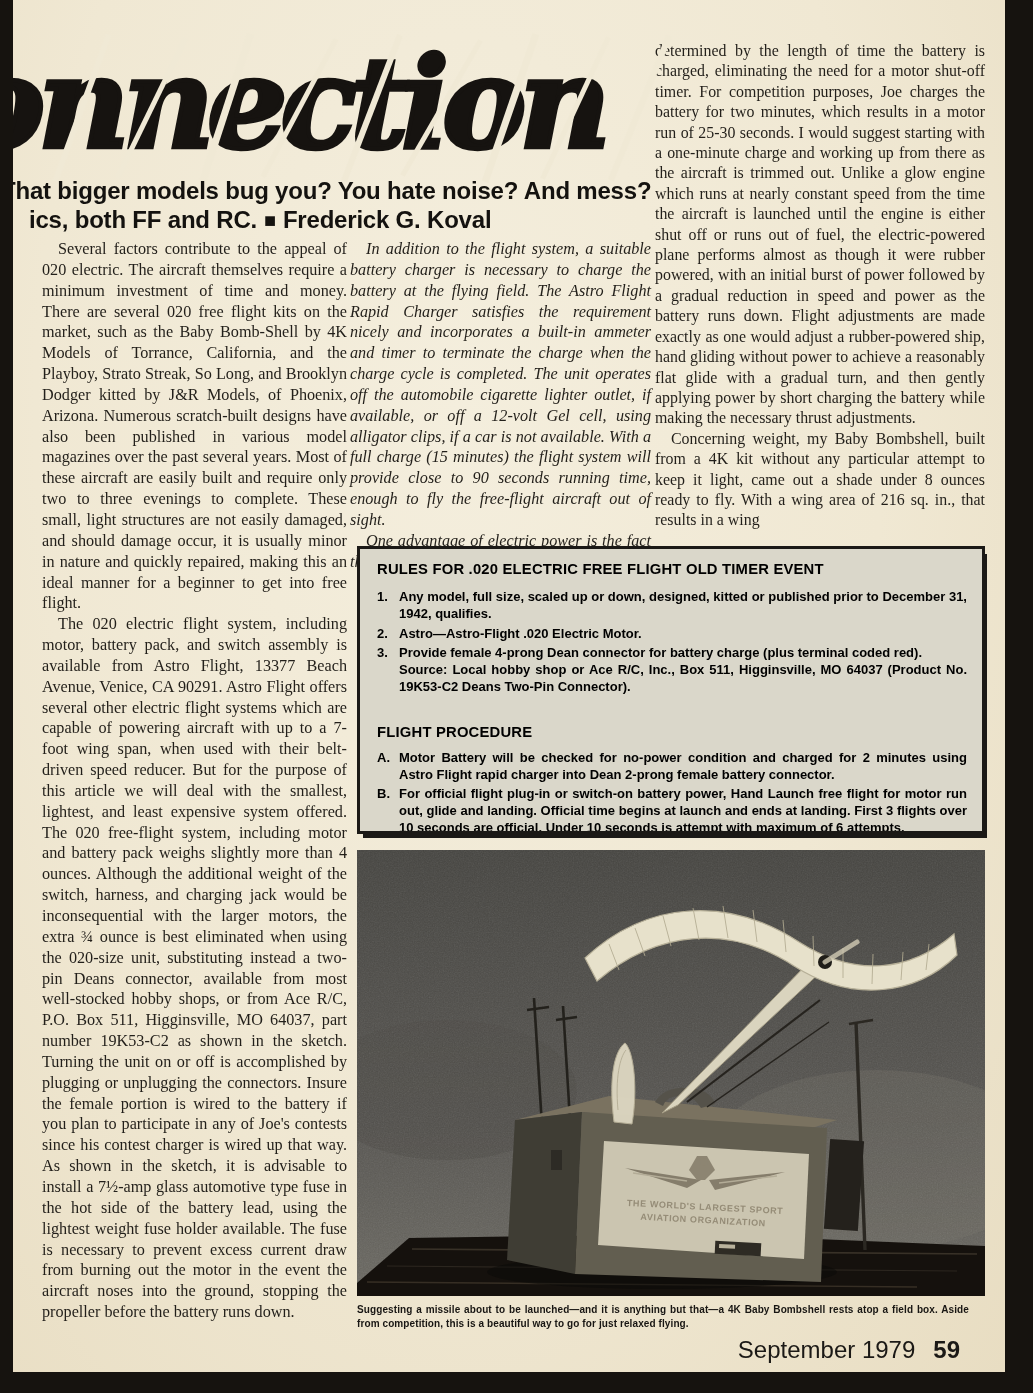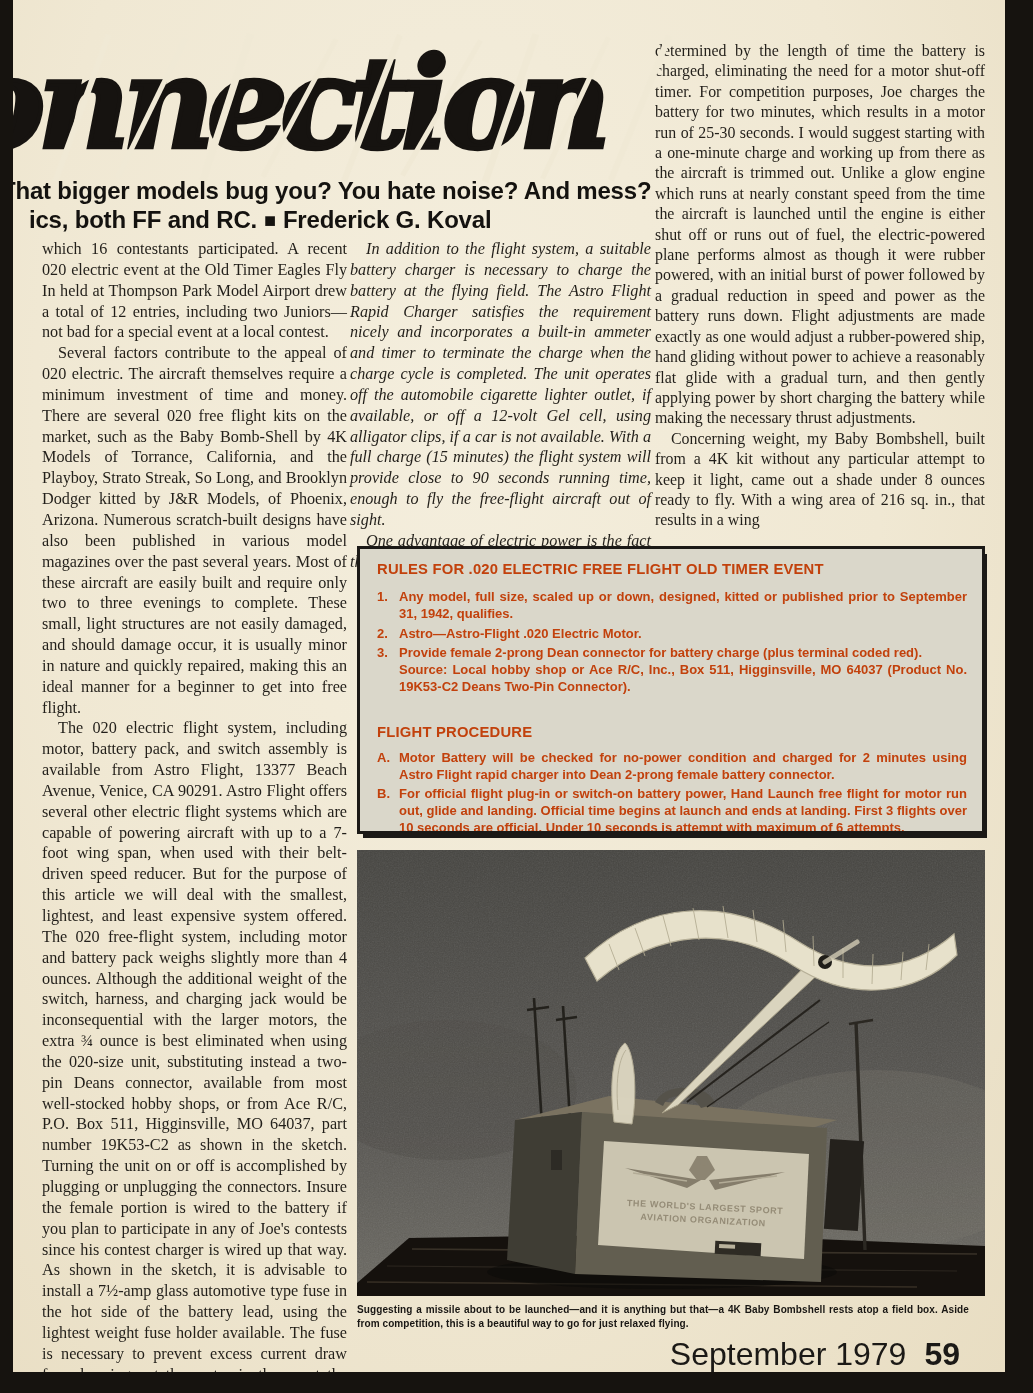--- a/index.html
+++ b/index.html
@@ -49,21 +49,21 @@
   .col3 { left:642px; top:41px;  width:330px; font-size:15.9px; line-height:20.4px; }
   .para { margin:0; }
   .para.indent { text-indent:16px; }
 
   
   .rulesbox {
     position:absolute; left:344px; top:546px; width:628px; height:288px;
     background:#dad7ca; border:3px solid #1b1916;
     box-shadow:4px 6px 0 -2px #1b1916;
     padding:10px 15px 6px 13px;
-    font-family:"Liberation Sans", sans-serif; font-weight:bold; color:#c2410c;
+    font-family:"Liberation Sans", sans-serif; font-weight:bold; color:#000000;
     z-index:5; overflow:hidden;
   }
   .rb-title { font-size:14.8px; letter-spacing:0.2px; margin:2px 0 12px 4px; }
   .rb-title.proc { margin-top:28px; margin-bottom:10px; }
   .rb-item { display:flex; font-size:13px; line-height:16.8px; margin-bottom:3px; }
   .rb-num  { flex:0 0 26px; padding-left:4px; }
   .rb-text { flex:1; text-align:justify; }
   .rb-text span { display:block; }
   .rb-sig  { text-align:right; font-size:13px; margin-top:4px; padding-right:4px; }
 
@@ -75,21 +75,21 @@
   .photo svg { display:block; }
 
   .caption {
     position:absolute; left:344px; top:1303px; width:612px;
     font-family:"Liberation Sans", sans-serif; font-weight:bold;
     font-size:10px; line-height:1.42; letter-spacing:0.1px; color:#181613; z-index:2;
     text-align:justify;
   }
   .footer {
     position:absolute; right:45px; top:1336px; z-index:2;
-    font-family:"Liberation Sans", sans-serif; font-size:32px; color:#1b1916;
+    font-family:"Liberation Sans", sans-serif; font-size:24px; color:#1b1916;
     white-space:nowrap;
   }
   .footer .pageno { font-weight:bold; margin-left:18px; }
 </style>
 </head>
 <body>
 
 <div class="page">
 
   <div class="headline">
@@ -104,54 +104,53 @@
     <i class="slash" style="left:612px; transform:rotate(25deg); width:5px;"></i>
     <i class="slash" style="left:676px; transform:rotate(22deg); width:6px;"></i>
   </div>
 
   <div class="tagline t1">That bigger models bug you? You hate noise? And mess?</div>
   <div class="tagline t2">
     <span>ics, both FF and RC.</span><span class="sq">■</span><span>Frederick G. Koval</span>
   </div>
 
   <div class="col col1">
-    <p class="para">which 16 contestants participated. A recent 020 electric event at the Old Timer Eagles Fly In held at Thompson Park Model Airport drew a total of 12 entries, including two Juniors—not bad for a special event at a local contest.</p>
     <p class="para indent">Several factors contribute to the appeal of 020 electric. The aircraft themselves require a minimum investment of time and money. There are several 020 free flight kits on the market, such as the Baby Bomb-Shell by 4K Models of Torrance, California, and the Playboy, Strato Streak, So Long, and Brooklyn Dodger kitted by J&amp;R Models, of Phoenix, Arizona. Numerous scratch-built designs have also been published in various model magazines over the past several years. Most of these aircraft are easily built and require only two to three evenings to complete. These small, light structures are not easily damaged, and should damage occur, it is usually minor in nature and quickly repaired, making this an ideal manner for a beginner to get into free flight.</p>
     <p class="para indent">The 020 electric flight system, including motor, battery pack, and switch assembly is available from Astro Flight, 13377 Beach Avenue, Venice, CA 90291. Astro Flight offers several other electric flight systems which are capable of powering aircraft with up to a 7-foot wing span, when used with their belt-driven speed reducer. But for the purpose of this article we will deal with the smallest, lightest, and least expensive system offered. The 020 free-flight system, including motor and battery pack weighs slightly more than 4 ounces. Although the additional weight of the switch, harness, and charging jack would be inconsequential with the larger motors, the extra ¾ ounce is best eliminated when using the 020-size unit, substituting instead a two-pin Deans connector, available from most well-stocked hobby shops, or from Ace R/C, P.O. Box 511, Higginsville, MO 64037, part number 19K53-C2 as shown in the sketch. Turning the unit on or off is accomplished by plugging or unplugging the connectors. Insure the female portion is wired to the battery if you plan to participate in any of Joe's contests since his contest charger is wired up that way. As shown in the sketch, it is advisable to install a 7½-amp glass automotive type fuse in the hot side of the battery lead, using the lightest weight fuse holder available. The fuse is necessary to prevent excess current draw from burning out the motor in the event the aircraft noses into the ground, stopping the propeller before the battery runs down.</p>
   </div>
 
   <div class="col col2">
     <p class="para indent">In addition to the flight system, a suitable battery charger is necessary to charge the battery at the flying field. The Astro Flight Rapid Charger satisfies the requirement nicely and incorporates a built-in ammeter and timer to terminate the charge when the charge cycle is completed. The unit operates off the automobile cigarette lighter outlet, if available, or off a 12-volt Gel cell, using alligator clips, if a car is not available. With a full charge (15 minutes) the flight system will provide close to 90 seconds running time, enough to fly the free-flight aircraft out of sight.</p>
     <p class="para indent">One advantage of electric power is the fact the duration of the motor run can be</p>
   </div>
 
   <div class="col col3">
     <p class="para">determined by the length of time the battery is charged, eliminating the need for a motor shut-off timer. For competition purposes, Joe charges the battery for two minutes, which results in a motor run of 25-30 seconds. I would suggest starting with a one-minute charge and working up from there as the aircraft is trimmed out. Unlike a glow engine which runs at nearly constant speed from the time the aircraft is launched until the engine is either shut off or runs out of fuel, the electric-powered plane performs almost as though it were rubber powered, with an initial burst of power followed by a gradual reduction in speed and power as the battery runs down. Flight adjustments are made exactly as one would adjust a rubber-powered ship, hand gliding without power to achieve a reasonably flat glide with a gradual turn, and then gently applying power by short charging the battery while making the necessary thrust adjustments.</p>
     <p class="para indent">Concerning weight, my Baby Bombshell, built from a 4K kit without any particular attempt to keep it light, came out a shade under 8 ounces ready to fly. With a wing area of 216 sq. in., that results in a wing</p>
   </div>
 
   <div class="rulesbox">
     <div class="rb-title">RULES FOR .020 ELECTRIC FREE FLIGHT OLD TIMER EVENT</div>
 
     <div class="rb-item">
       <span class="rb-num">1.</span>
       <div class="rb-text">
-          <span>Any model, full size, scaled up or down, designed, kitted or published prior to September 31, 1942, qualifies.</span>
+          <span>Any model, full size, scaled up or down, designed, kitted or published prior to December 31, 1942, qualifies.</span>
         </div>
     </div>
     <div class="rb-item">
       <span class="rb-num">2.</span>
       <div class="rb-text">
           <span>Astro—Astro-Flight .020 Electric Motor.</span>
         </div>
     </div>
     <div class="rb-item">
       <span class="rb-num">3.</span>
       <div class="rb-text">
-        <span>Provide female 2-prong Dean connector for battery charge (plus terminal coded red).</span>
+        <span>Provide female 4-prong Dean connector for battery charge (plus terminal coded red).</span>
         <span>Source: Local hobby shop or Ace R/C, Inc., Box 511, Higginsville, MO 64037 (Product No. 19K53-C2 Deans Two-Pin Connector).</span>
       </div>
     </div>
 
     <div class="rb-title proc">FLIGHT PROCEDURE</div>
 
     <div class="rb-item">
       <span class="rb-num">A.</span>
       <div class="rb-text">
           <span>Motor Battery will be checked for no-power condition and charged for 2 minutes using Astro Flight rapid charger into Dean 2-prong female battery connector.</span>

